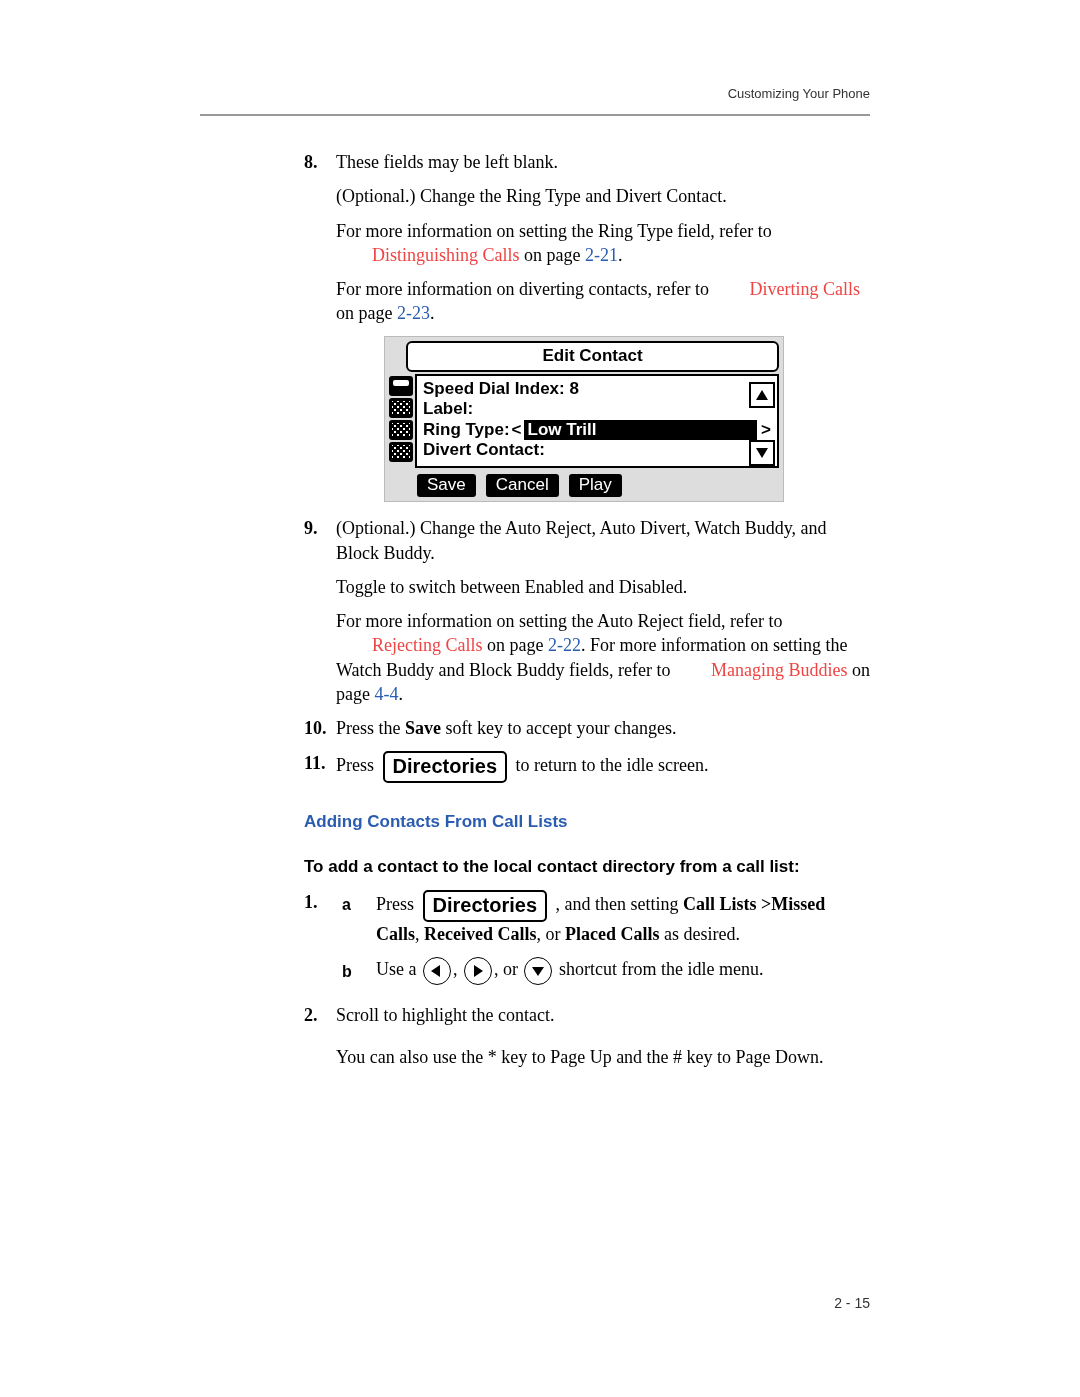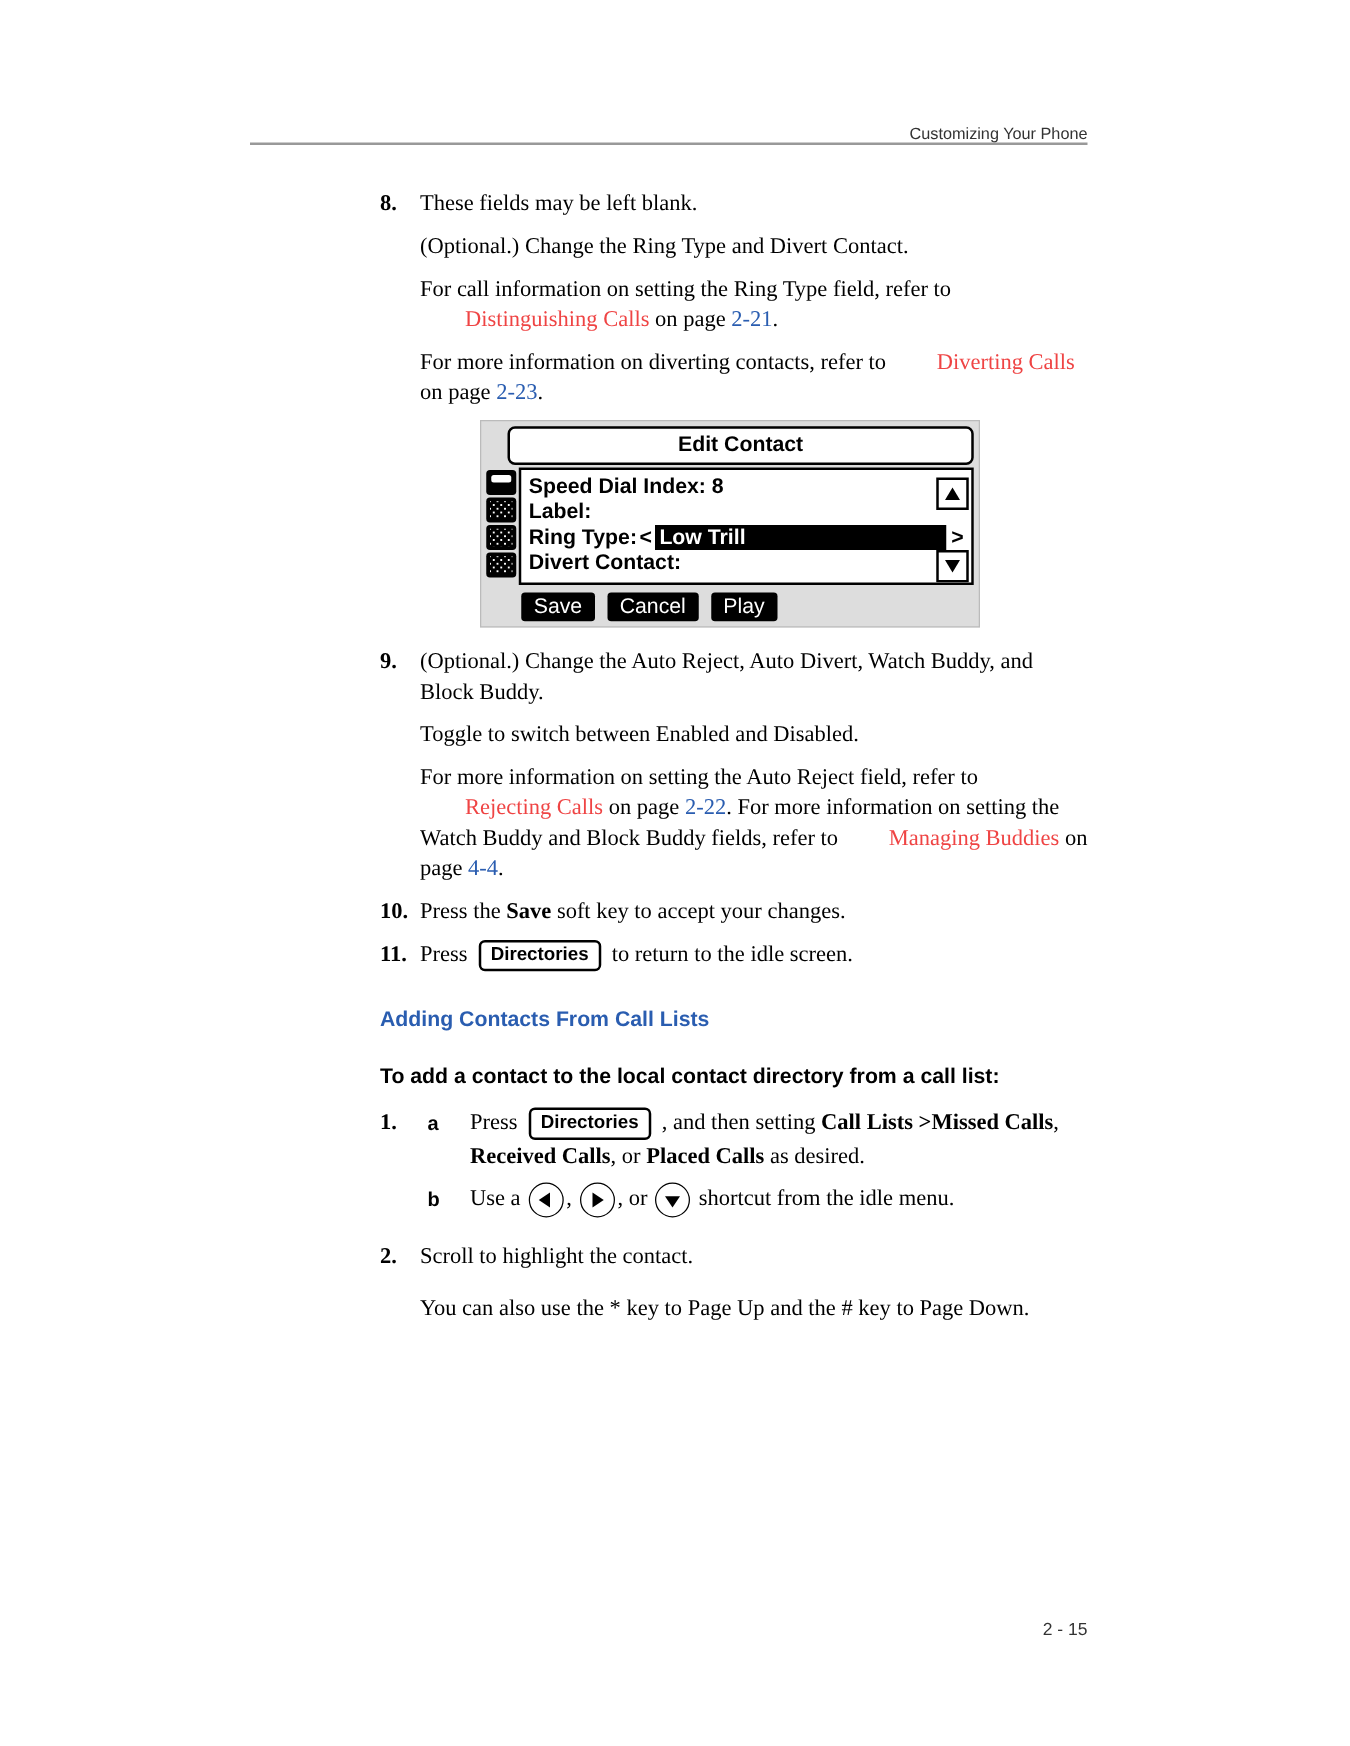--- a/index.html
+++ b/index.html
@@ -12,21 +12,21 @@
   }
   .page {
     width: 1080px;
     height: 1397px;
     position: relative;
     box-sizing: border-box;
     padding: 86px 210px 0 200px;
   }
   .runhead {
     position: absolute;
-    top: 99px;
+    top: 86px;
     right: 210px;
     font-family: "Segoe UI", "Trebuchet MS", Arial, sans-serif;
     font-size: 13px;
     color: #333;
   }
   .ruler {
     position: absolute;
     top: 114px;
     left: 200px;
     right: 210px;
@@ -174,21 +174,21 @@
     border-radius:3px;
     font-family: Arial, sans-serif;
   }
   .keycap {
     display:inline-block;
     border:2px solid #000;
     border-radius:5px;
     padding:0px 8px 2px 8px;
     font-family: Arial, Helvetica, sans-serif;
     font-weight:700;
-    font-size:15px;
+    font-size:20px;
     line-height:1.3;
     vertical-align: middle;
     background:#fff;
     margin: 0 4px;
   }
   .bold { font-weight:700; }
   .section-heading {
     color:#2a5db0;
     font-family: "Segoe UI", "Trebuchet MS", Arial, sans-serif;
     font-weight:700;
@@ -263,21 +263,21 @@
   <div class="ruler"></div>
 
   <div class="content">
     <ol class="main">
 
       <li>
         <span class="num">8.</span>
         <p>These fields may be left blank.</p>
         <p>(Optional.) Change the Ring Type and Divert Contact.</p>
         <p>
-          <span>For call information on setting the Ring Type field, refer to </span><a class="link">Distinguishing Calls</a><span> on page </span><span class="link-inline">2-21</span><span>.</span>
+          <span>For more information on setting the Ring Type field, refer to </span><a class="link">Distinguishing Calls</a><span> on page </span><span class="link-inline">2-21</span><span>.</span>
         </p>
         <p>
           <span>For more information on diverting contacts, refer to </span><a class="link">Diverting Calls</a><span> on page </span><span class="link-inline">2-23</span><span>.</span>
         </p>
 
         <div class="screenshot">
           <div class="scr-title">Edit Contact</div>
           <div class="scr-body">
             <div class="scr-left-icons">
               <div class="scr-phone-icon"></div>

